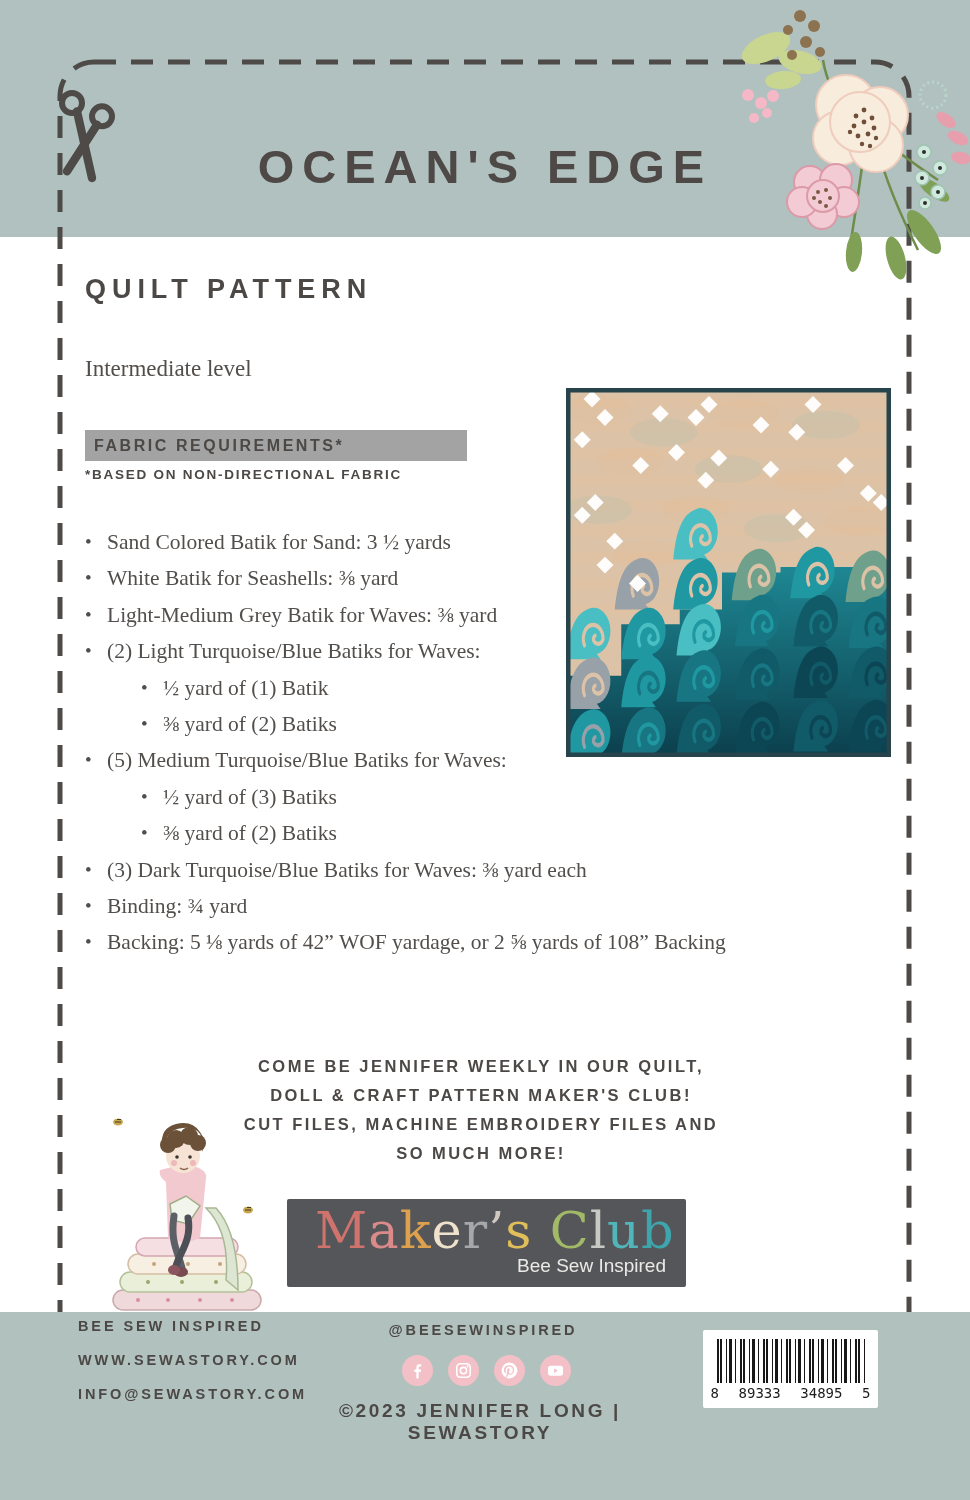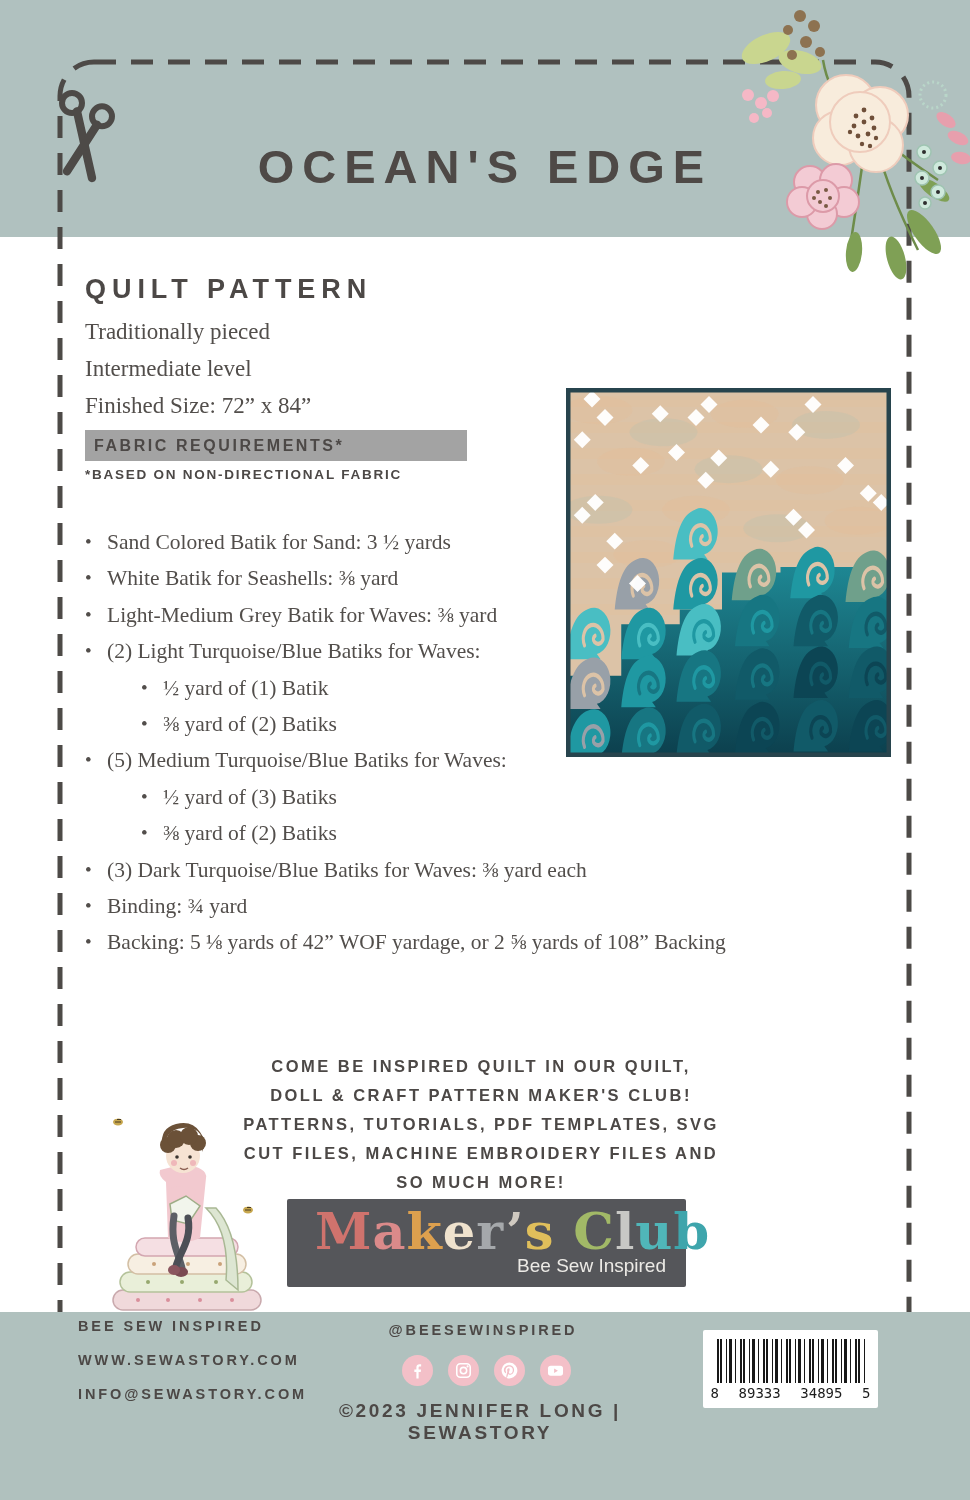--- a/index.html
+++ b/index.html
@@ -22,21 +22,21 @@
   .req-list li{position:relative;font-size:21.5px;height:36.4px;line-height:36.4px;white-space:nowrap;}
   .req-list li.lvl1{padding-left:22px;}
   .req-list li.lvl2{padding-left:78px;}
   .req-list li .bullet{position:absolute;top:0;font-size:19px;color:#524e4b;}
   .req-list li.lvl1 .bullet{left:0;}
   .req-list li.lvl2 .bullet{left:56px;}
   .quilt-frame{left:566px;top:388px;width:325px;height:369px;}
   .pitch{left:200px;top:1052px;width:562px;text-align:center;font-size:16.5px;line-height:29px;letter-spacing:.15em;}
   .makers-box{left:287px;top:1199px;width:399px;height:88px;background:#55565a;border-radius:2px;}
   .makers-title{position:absolute;left:28px;top:2px;font-family:"DejaVu Serif","Liberation Serif",serif;
-                font-size:51px;font-weight:700;letter-spacing:1px;white-space:nowrap;}
+                font-size:51px;font-weight:400;letter-spacing:1px;white-space:nowrap;}
   .makers-sub{position:absolute;right:20px;bottom:10px;color:#eceae6;font-size:19px;font-weight:400;
               font-family:"Liberation Sans",sans-serif;}
   .foot-line{font-size:14.5px;letter-spacing:.2em;white-space:nowrap;}
   .social-row{left:402px;top:1355px;display:flex;gap:15px;}
   .social-circle{width:31px;height:31px;border-radius:50%;background:#f3c0c8;display:flex;
                  align-items:center;justify-content:center;}
   .barcode-box{left:703px;top:1330px;width:175px;height:78px;background:#ffffff;border-radius:2px;
                display:flex;flex-direction:column;align-items:center;justify-content:flex-start;}
   .barcode-bars{margin-top:9px;width:148px;height:44px;
     background:repeating-linear-gradient(90deg,#181818 0 2px,#ffffff 2px 3px,#181818 3px 5px,#ffffff 5px 9px,
@@ -152,23 +152,21 @@
     <g fill="#e79fad">
       <ellipse cx="218" cy="120" rx="11" ry="6" transform="rotate(35 218 120)"></ellipse>
       <ellipse cx="230" cy="138" rx="11" ry="6" transform="rotate(25 230 138)"></ellipse>
       <ellipse cx="233" cy="158" rx="10" ry="6" transform="rotate(10 233 158)"></ellipse>
     </g>
   </svg>
 
   <div class="abs page-title hand">OCEAN'S EDGE</div>
 
   <div class="abs hand section-heading">QUILT PATTERN</div>
-  <div class="abs serif detail-line" style="top:313px;">Traditionally pieced</div>
   <div class="abs serif detail-line" style="top:350px;">Intermediate level</div>
-  <div class="abs serif detail-line" style="top:387px;">Finished Size: 72” x 84”</div>
 
   <div class="abs fabric-bar">
     <span class="hand">FABRIC REQUIREMENTS*</span>
   </div>
   <div class="abs hand fabric-note">*BASED ON NON-DIRECTIONAL FABRIC</div>
 
   <ul class="abs req-list serif" id="req-list">
       <li class="lvl1"><span class="bullet">•</span><span>Sand Colored Batik for Sand: 3 ½ yards</span></li>
       <li class="lvl1"><span class="bullet">•</span><span>White Batik for Seashells: ⅜ yard</span></li>
       <li class="lvl1"><span class="bullet">•</span><span>Light-Medium Grey Batik for Waves: ⅜ yard</span></li>
@@ -330,23 +328,22 @@
         <rect x="42.75" y="147.135" width="12" height="12" fill="#ffffff" transform="rotate(45 48.75 153.135)" opacity="0.96"></rect>
         <rect x="33" y="171.12" width="12" height="12" fill="#ffffff" transform="rotate(45 39 177.12)" opacity="0.96"></rect>
         <rect x="65.5" y="189.57000000000002" width="12" height="12" fill="#ffffff" transform="rotate(45 71.5 195.57000000000002)" opacity="0.96"></rect>
         <rect x="221.49999999999997" y="123.15" width="12" height="12" fill="#ffffff" transform="rotate(45 227.49999999999997 129.15)" opacity="0.96"></rect>
         <rect x="234.5" y="136.065" width="12" height="12" fill="#ffffff" transform="rotate(45 240.5 142.065)" opacity="0.96"></rect>
         <rect x="309.25" y="108.39" width="12" height="12" fill="#ffffff" transform="rotate(45 315.25 114.39)" opacity="0.96"></rect>
         <rect x="2" y="2" width="321" height="365" fill="none" stroke="#27444d" stroke-width="5"></rect>
       </svg></div>
 
   <div class="abs pitch hand" id="pitch">
-      <div>COME BE INSPIRED QUILT IN OUR QUILT,</div>
+      <div>COME BE JENNIFER WEEKLY IN OUR QUILT,</div>
       <div>DOLL &amp; CRAFT PATTERN MAKER'S CLUB!</div>
-      <div>PATTERNS, TUTORIALS, PDF TEMPLATES, SVG</div>
       <div>CUT FILES, MACHINE EMBROIDERY FILES AND</div>
       <div>SO MUCH MORE!</div>
     </div>
 
   <svg class="abs" style="left:88px;top:1112px;" width="190" height="200" viewBox="0 0 190 200">
     <g>
       <rect x="25" y="178" width="148" height="20" rx="10" fill="#f0d9db" stroke="#c9a9ad" stroke-width="1.5"></rect>
       <rect x="32" y="160" width="132" height="20" rx="10" fill="#e9efd9" stroke="#b4c29a" stroke-width="1.5"></rect>
       <rect x="40" y="142" width="118" height="20" rx="10" fill="#f7efe2" stroke="#d3bfa4" stroke-width="1.5"></rect>
       <rect x="48" y="126" width="102" height="18" rx="9" fill="#f5dfe3" stroke="#d3a6b0" stroke-width="1.5"></rect>

